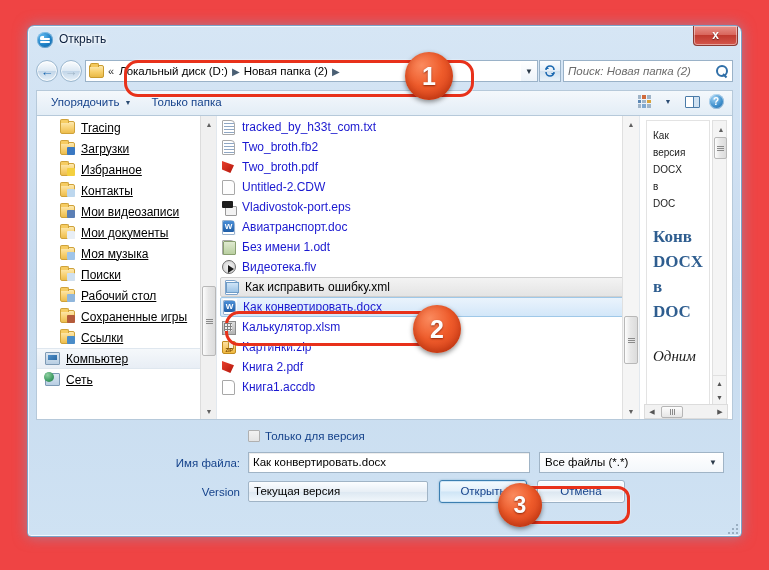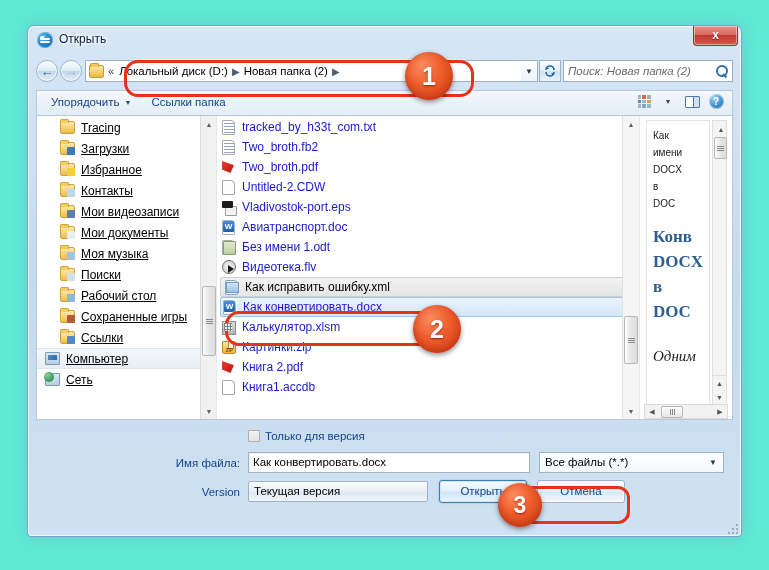--- a/index.html
+++ b/index.html
@@ -6,21 +6,21 @@
   html, body {
     margin: 0; padding: 0;
     width: 769px; height: 570px;
     font-family: "Liberation Sans", sans-serif;
     background: #000;
     overflow: hidden;
   }
   #stage {
     position: relative;
     width: 769px; height: 570px;
-    background: #5eead4;
+    background: #ef4444;
   }
 
   
   #window {
     position: absolute;
     left: 27px; top: 25px;
     width: 715px; height: 512px;
     border-radius: 7px 7px 4px 4px;
     background: linear-gradient(180deg, #d6e6f5 0%, #cfe0f2 28%, #c6daee 50%, #cfe2f3 100%);
     border: 1px solid #7ba3c9;
@@ -603,21 +603,21 @@
         <span class="mag"></span>
       </div>
     </div>
 
     <div id="toolbar">
       <div class="tb-item">
         <span>Упорядочить</span>
         <span class="tb-caret">▼</span>
       </div>
       <div class="tb-item">
-        <span>Ссылки папка</span>
+        <span>Только папка</span>
       </div>
       <div class="tb-spacer"></div>
       <div class="tb-icon-btn">
         <span id="view-grid">
           <i></i>
             <i></i>
             <i></i>
             <i></i>
             <i></i>
             <i></i>
@@ -825,21 +825,21 @@
                 <i></i>
               </span>
           </div>
           <div class="vs-dn">▼</div>
         </div>
       </div>
 
       <div id="preview-pane">
         <div id="preview-doc">
           <div class="pv-head">Как</div>
-          <div class="pv-head">имени</div>
+          <div class="pv-head">версия</div>
           <div class="pv-head">DOCX</div>
           <div class="pv-head">в</div>
           <div class="pv-head">DOC</div>
           <div class="pv-title">Конв</div>
           <div class="pv-title" style="margin-top:0">DOCX</div>
           <div class="pv-title" style="margin-top:0">в</div>
           <div class="pv-title" style="margin-top:0">DOC</div>
           <div class="pv-ital">Одним</div>
         </div>
 

